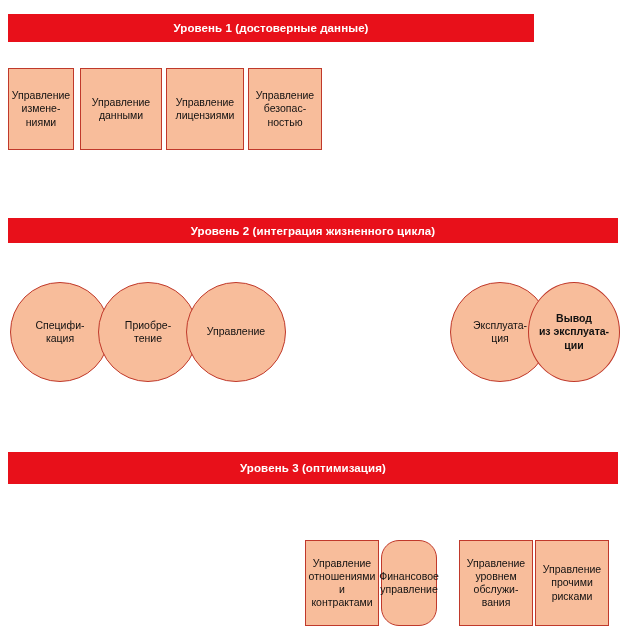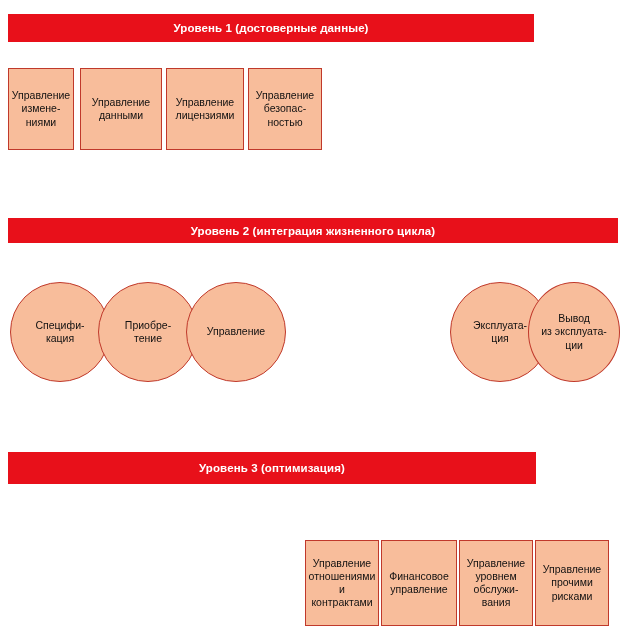--- a/index.html
+++ b/index.html
@@ -29,21 +29,21 @@
     font-size: 11.5px;
     font-weight: bold;
     display: flex;
     align-items: center;
     justify-content: center;
     text-align: center;
     letter-spacing: 0.1px;
   }
   .banner-1 { left: 8px;  top: 6px;   width: 526px; height: 28px; margin-top: 8px; }
   .banner-2 { left: 8px;  top: 218px; width: 610px; height: 25px; }
-  .banner-3 { left: 8px;  top: 452px; width: 528px; height: 32px; }
+  .banner-3 { left: 8px;  top: 452px; width: 610px; height: 32px; }
 
   
   .box {
     position: absolute;
     background: #f8bd9b;
     border: 1px solid #c0392b;
     color: #111111;
     font-size: 10.5px;
     line-height: 1.25;
     display: flex;
@@ -58,21 +58,21 @@
   
   .r1 { top: 68px; height: 82px; }
   .r1.b1 { left: 8px;   width: 66px; }
   .r1.b2 { left: 80px;  width: 82px; }
   .r1.b3 { left: 166px; width: 78px; }
   .r1.b4 { left: 248px; width: 74px; }
 
   
   .r3 { top: 540px; height: 86px; }
   .r3.b1 { left: 305px; width: 74px; }
-  .r3.b2 { left: 381px; width: 76px; }
+  .r3.b2 { left: 381px; width: 56px; border-radius: 18px; }
   .r3.b3 { left: 459px; width: 74px; }
   .r3.b4 { left: 535px; width: 74px; }
 
   
   .circle {
     position: absolute;
     top: 282px;
     width: 100px;
     height: 100px;
     border-radius: 50%;
@@ -87,21 +87,21 @@
     text-align: center;
     box-sizing: border-box;
   }
   .circle span { display: block; white-space: pre-line; }
   .c0 { left: 10px; }
   .c1 { left: 98px; }
   .c2 { left: 186px; }
   .c3 { left: 274px; }
   .c4 { left: 362px; }
   .c5 { left: 450px; text-align: center; }
-  .c6 { left: 528px; width: 92px; height: 100px; }
+  .c6 { left: 528px; width: 92px; height: 100px; font-weight: bold; }
 </style>
 </head>
 <body>
 
 <div class="canvas">
 
   <div class="banner banner-1">
     <span>Уровень 1 (достоверные данные)</span>
   </div>
 

